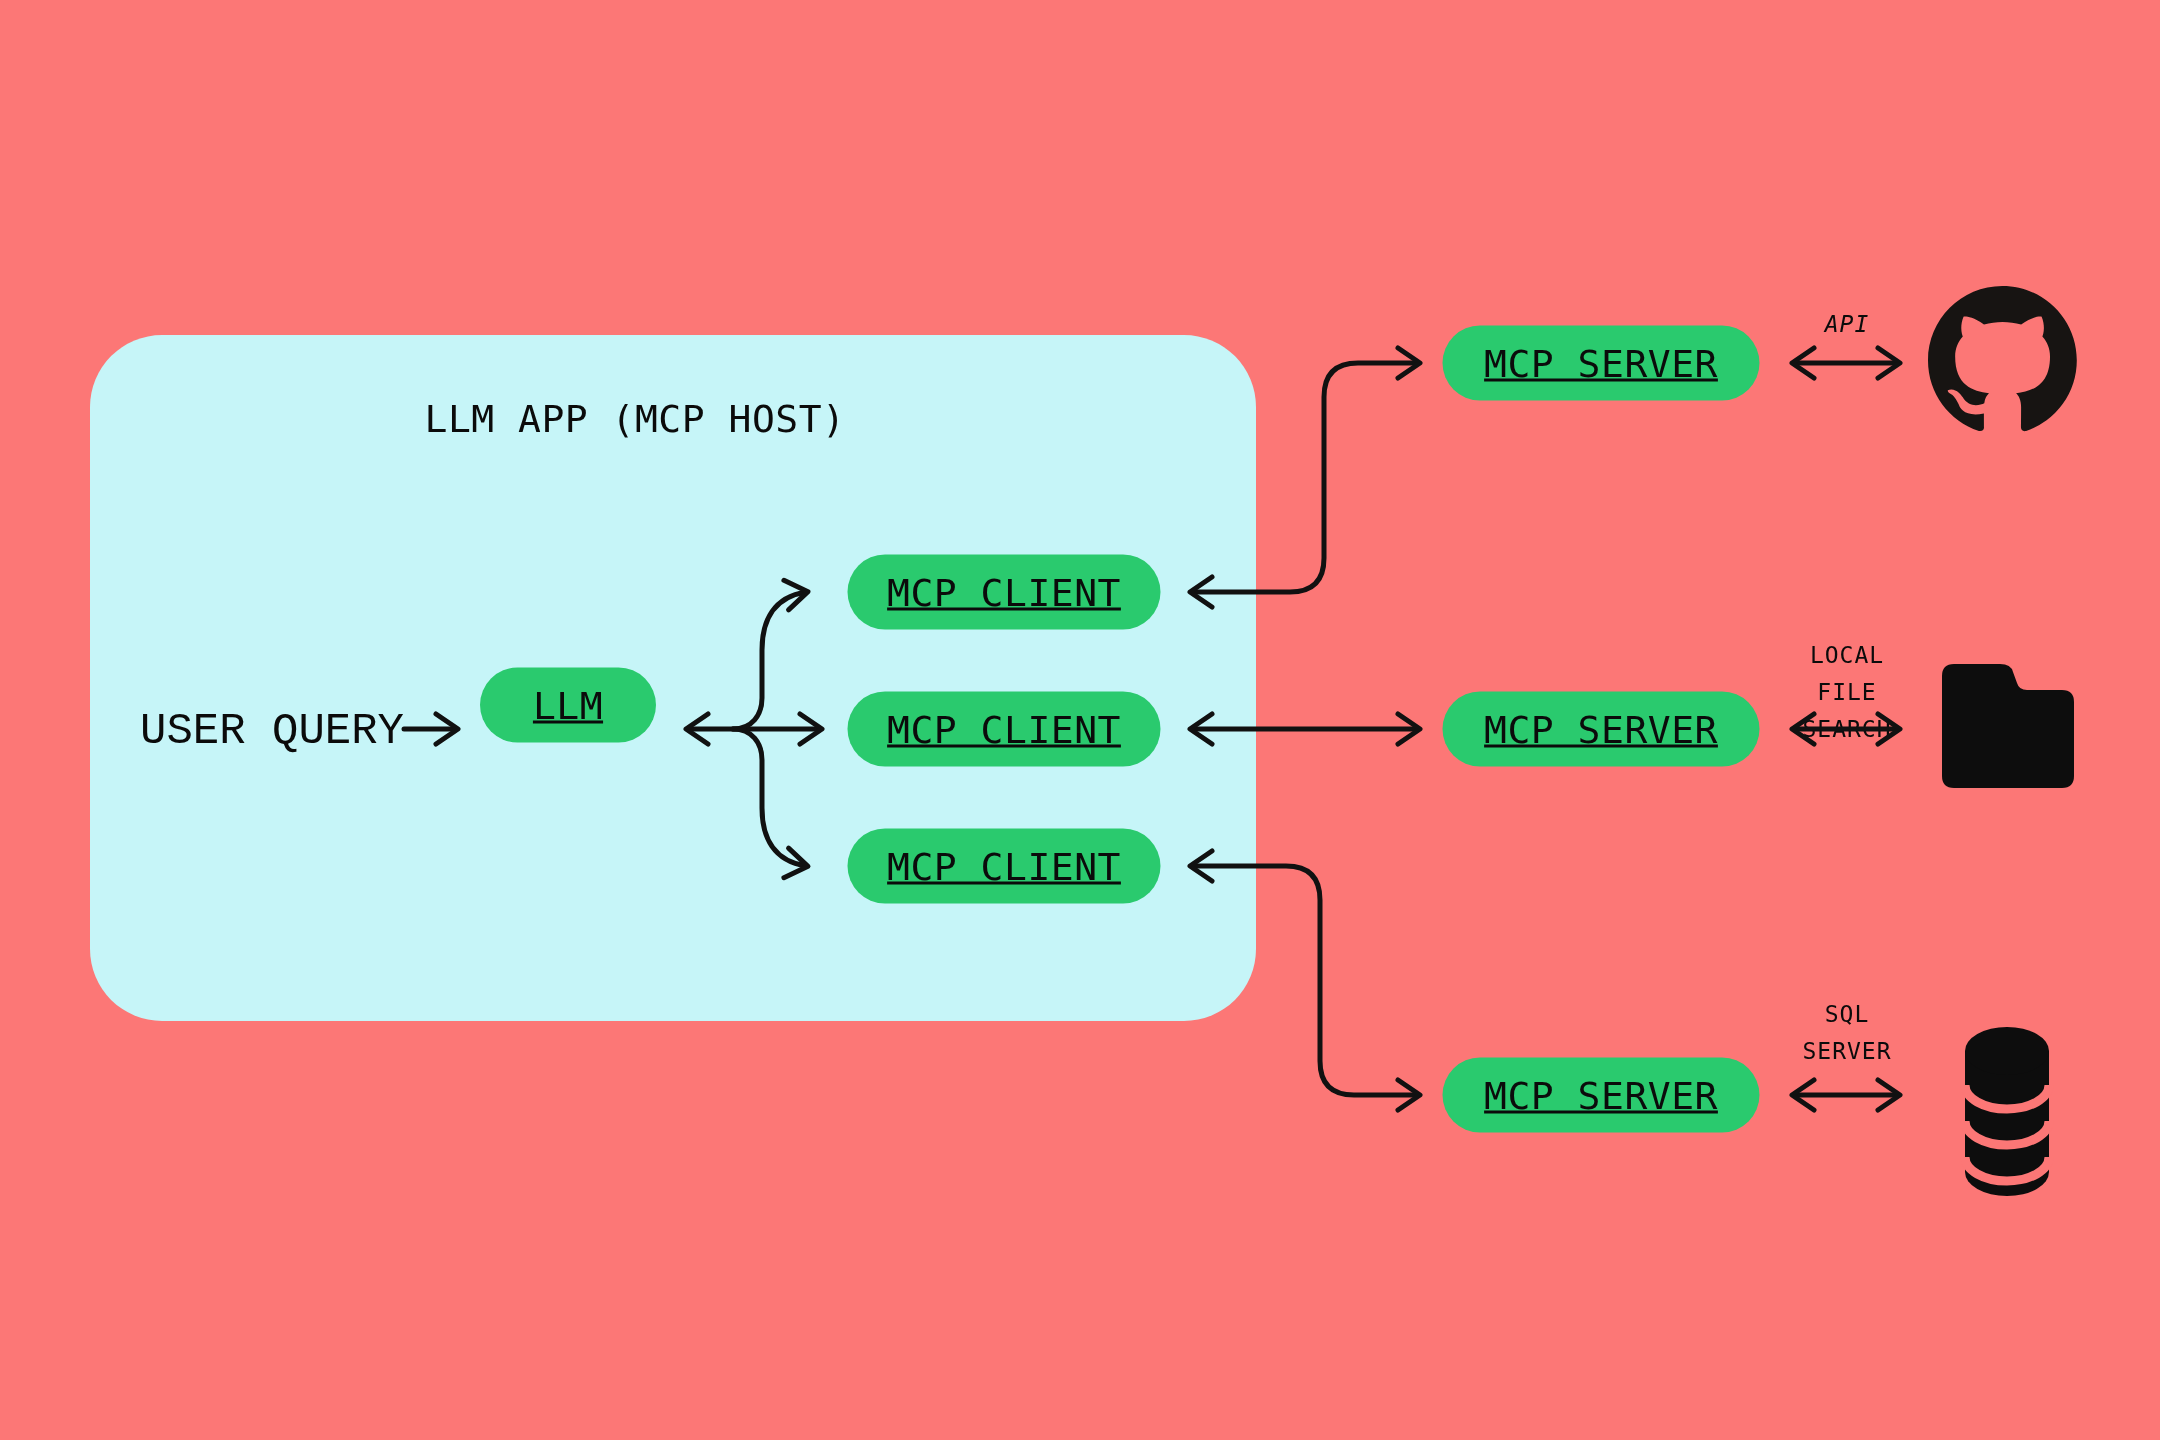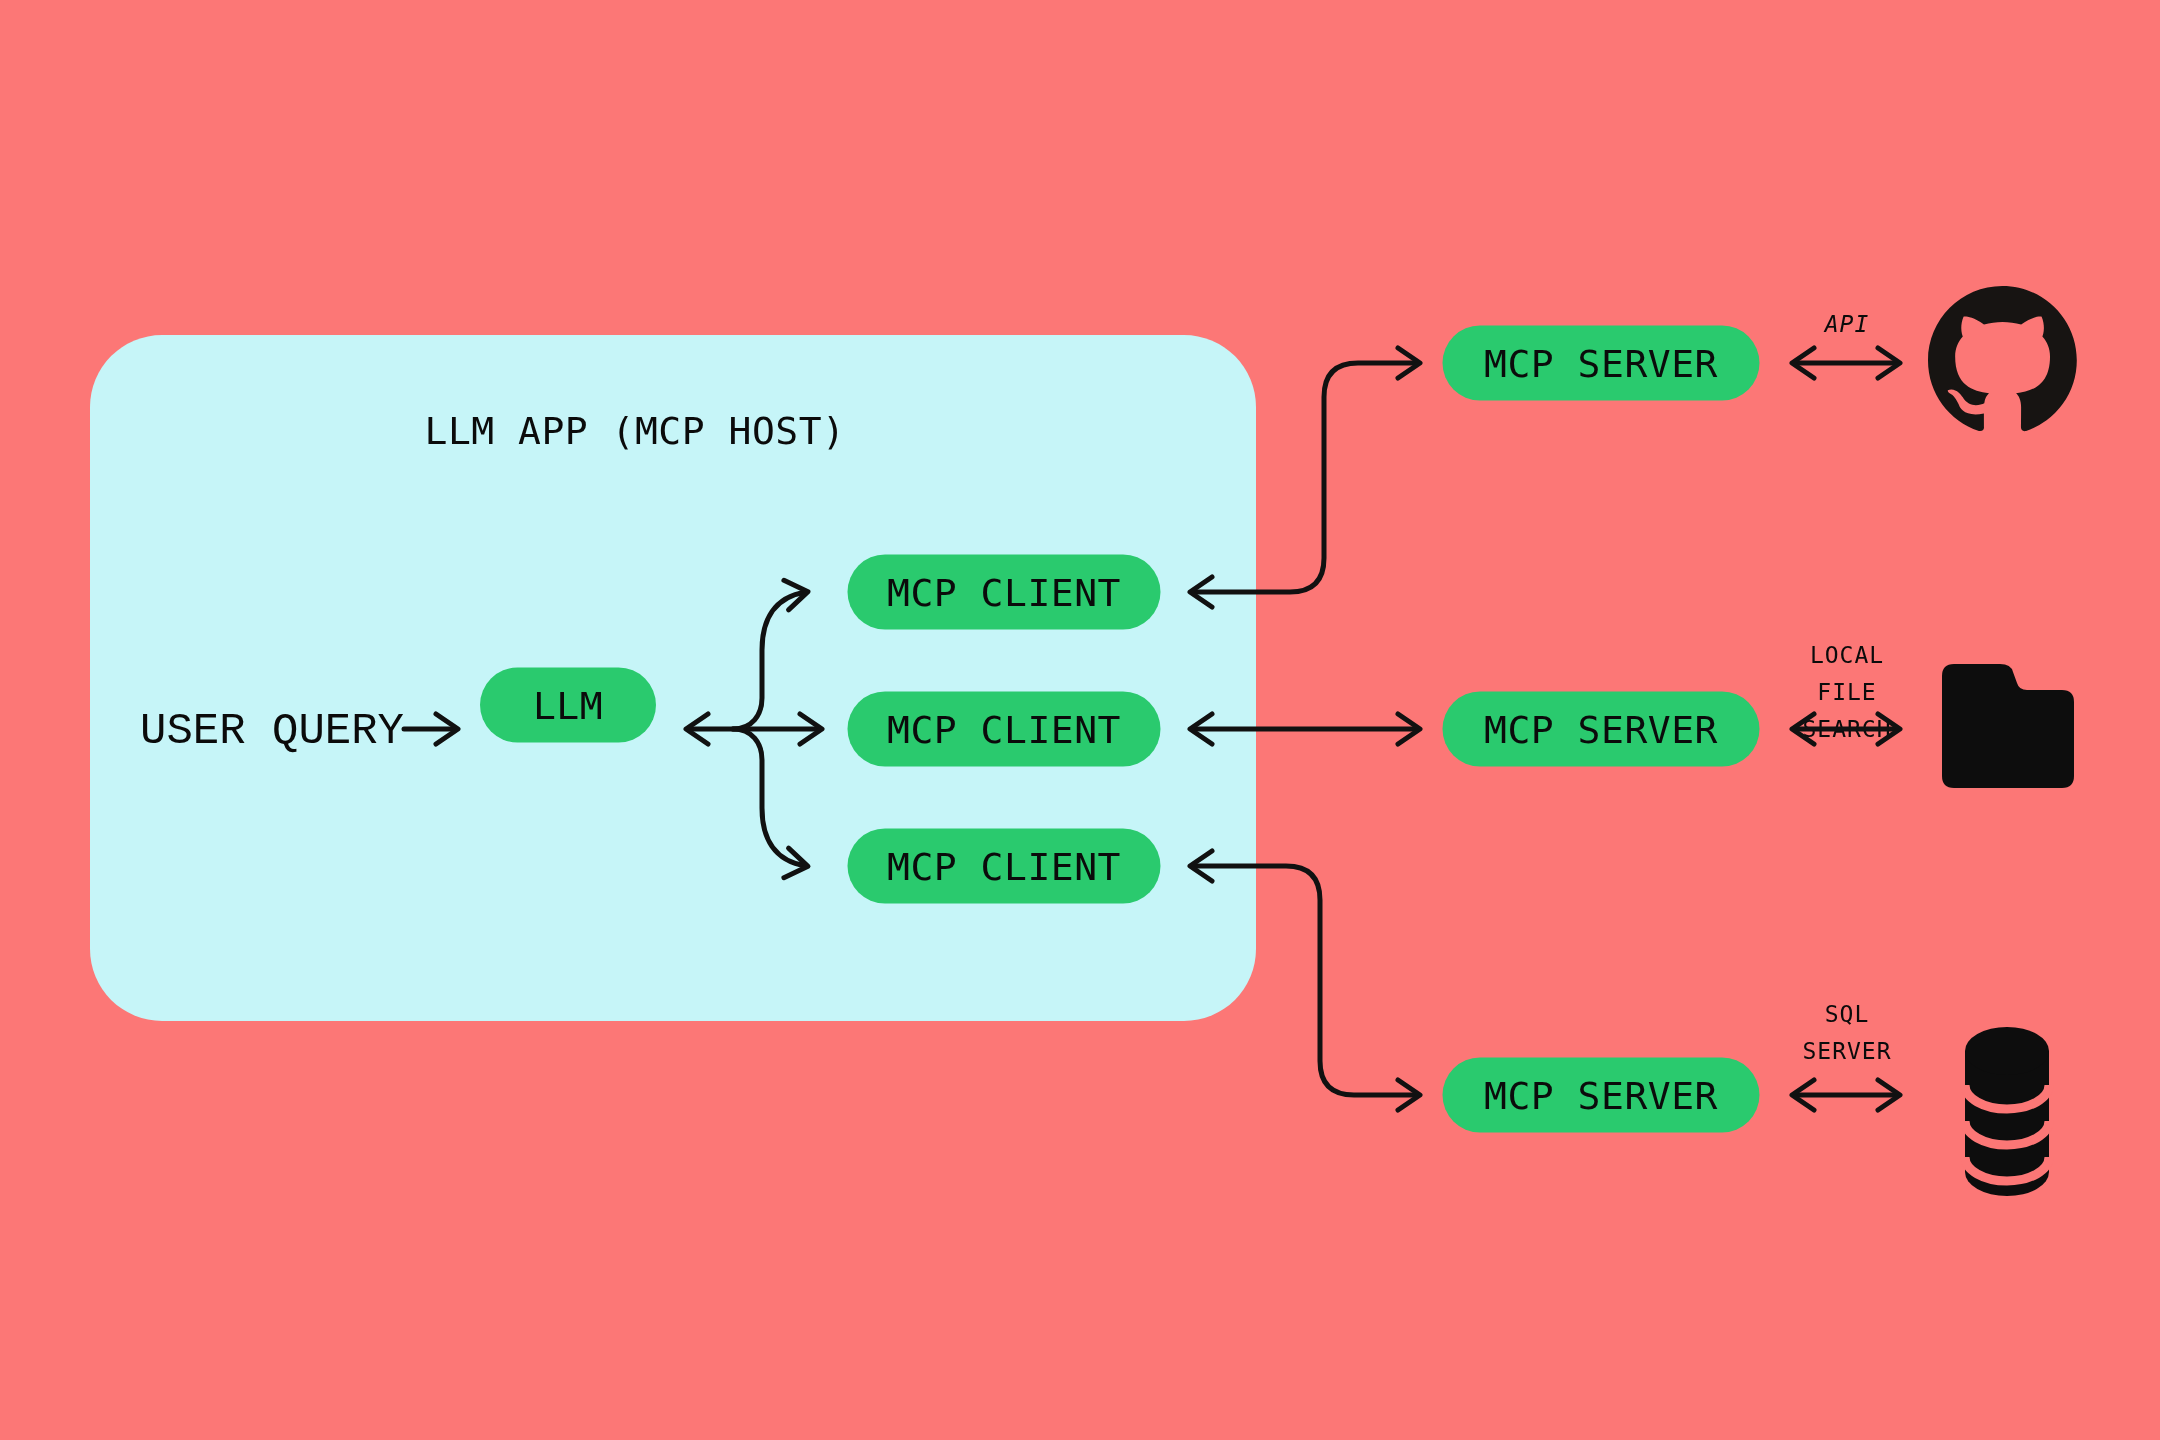--- a/index.html
+++ b/index.html
@@ -19,21 +19,21 @@
     color:#0b0b0b;
   }
   .host-box{
     position:absolute;
     left:90px;top:335px;width:1166px;height:686px;
     background:var(--host-box);
     border-radius:72px;
   }
   .diagram-title{
     position:absolute;
-    left:635px;top:431px;
+    left:635px;top:419px;
     transform:translate(-50%,-50%);
     font-size:38px;
     white-space:nowrap;
     letter-spacing:0.5px;
   }
   .text-label{
     position:absolute;
     transform:translate(-50%,-50%);
     font-size:44px;
     white-space:nowrap;
@@ -41,20 +41,21 @@
   }
   .pill{
     position:absolute;
     transform:translate(-50%,-50%);
     background:var(--node-pill);
     border-radius:999px;
     display:flex;align-items:center;justify-content:center;
     font-size:38px;
     white-space:nowrap;
     letter-spacing:0.5px;
+    text-decoration:underline;
   }
   .conn-label{
     position:absolute;
     transform:translate(-50%,-50%);
     font-size:23px;
     line-height:37px;
     letter-spacing:1px;
     text-align:center;
     white-space:pre-line;
   }

